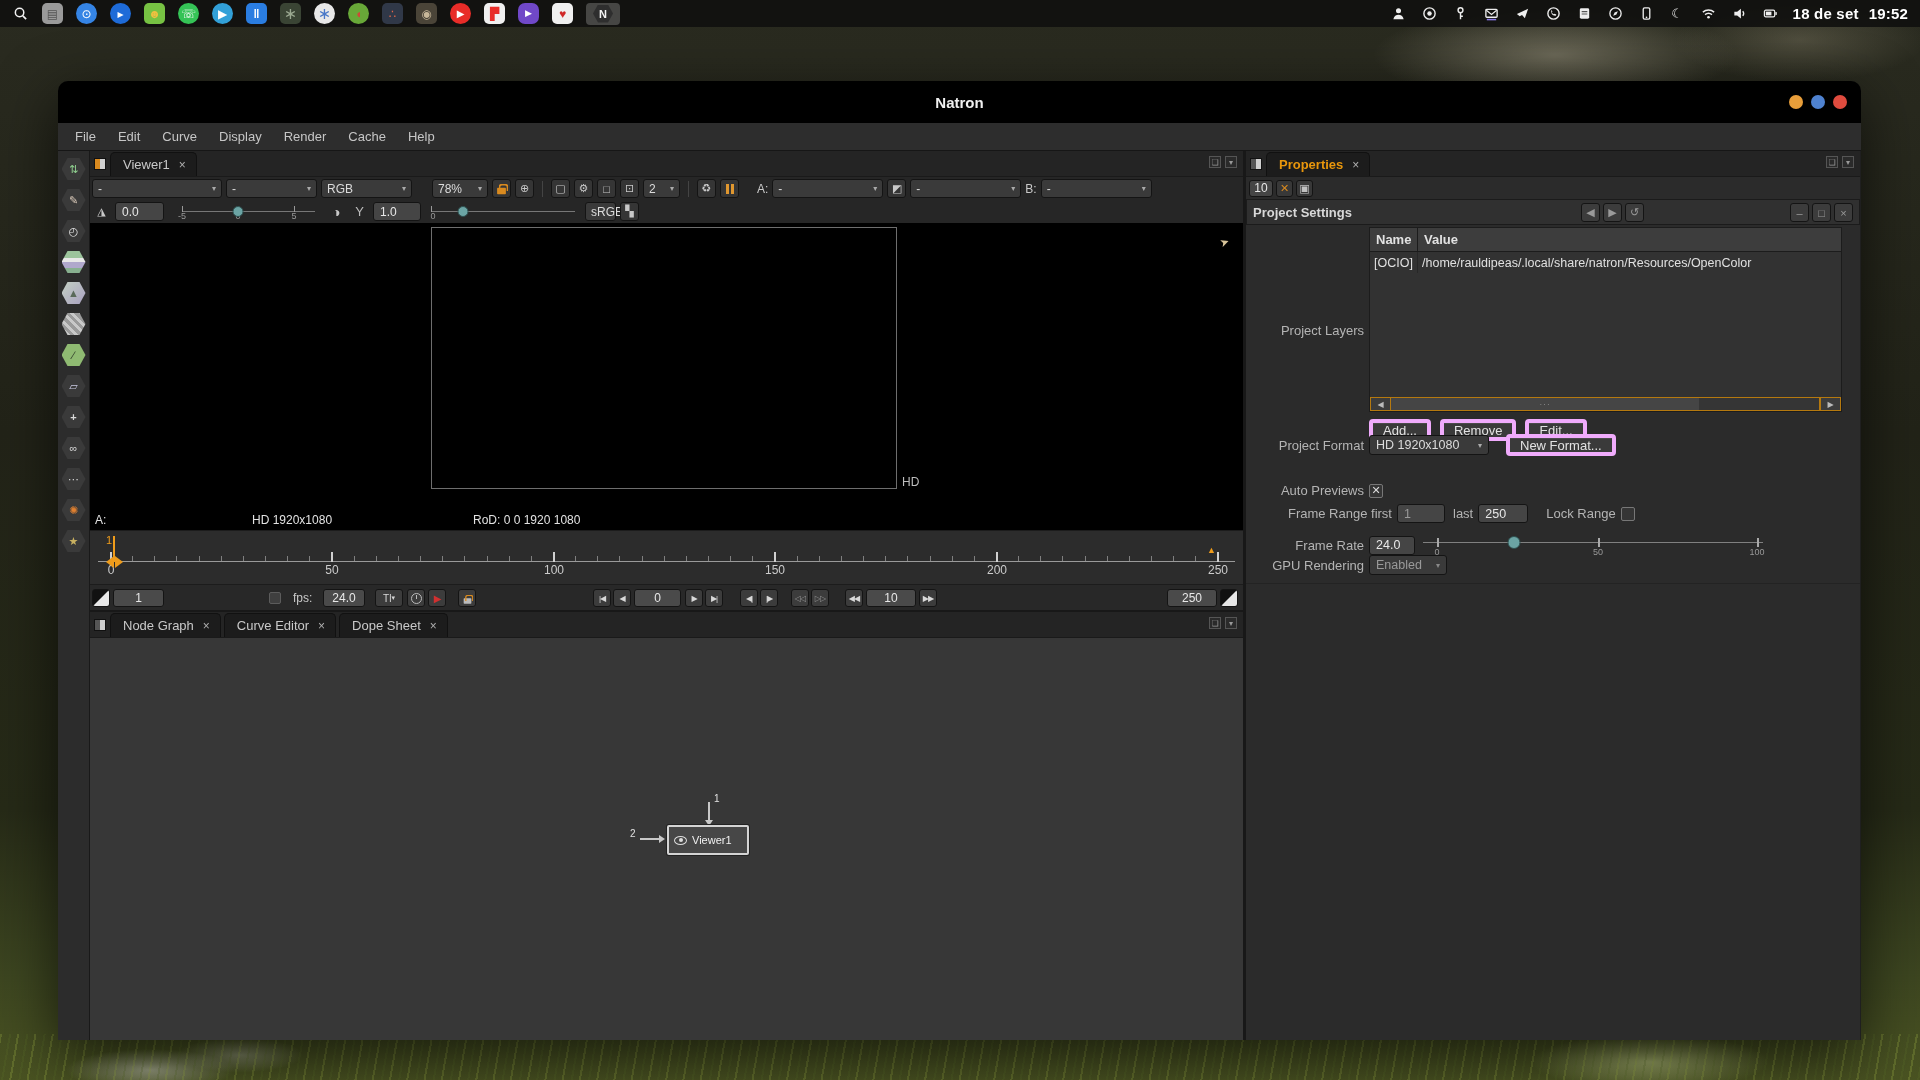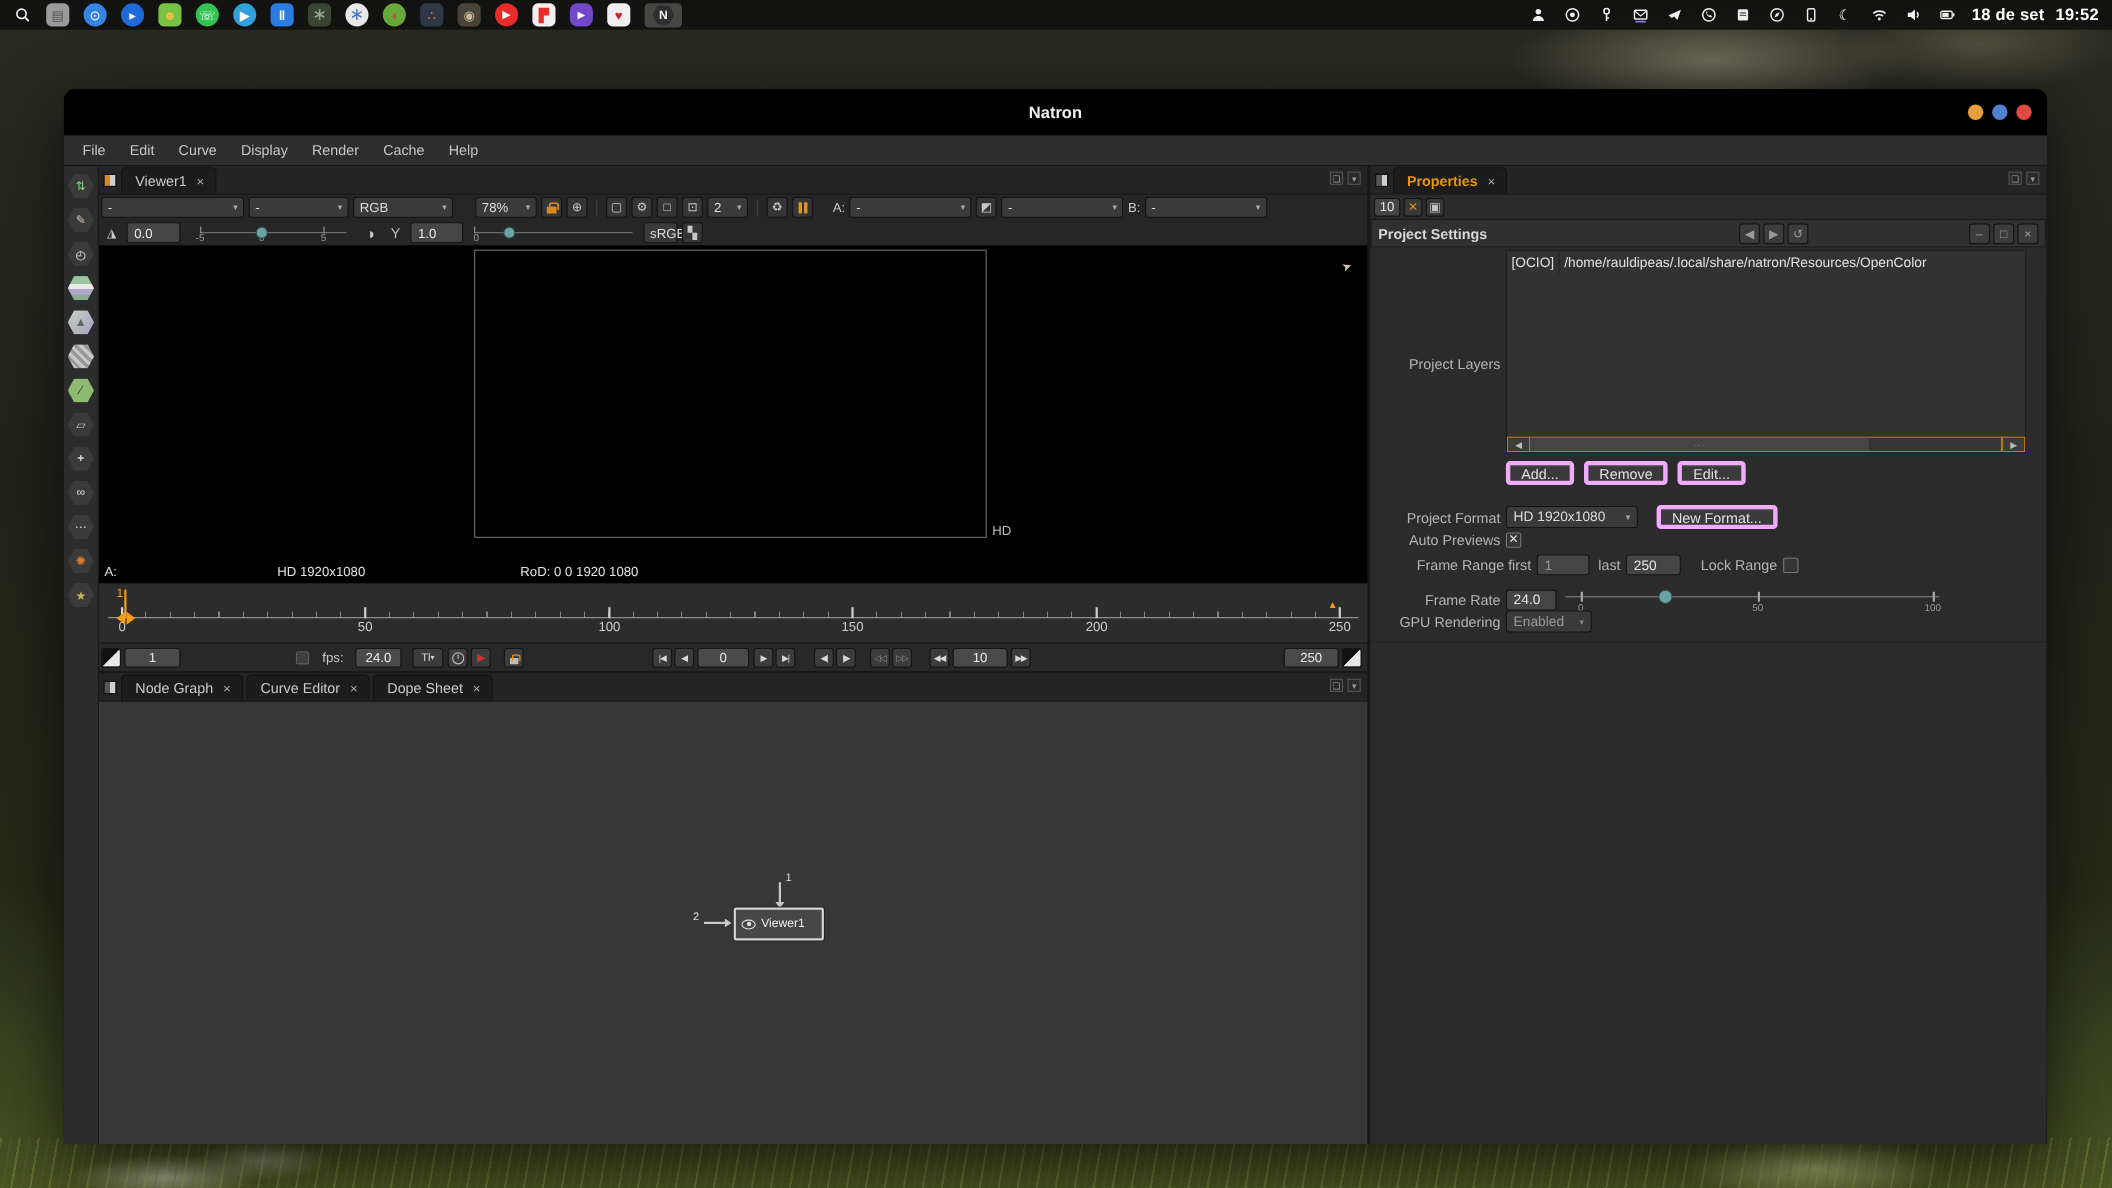--- a/index.html
+++ b/index.html
@@ -576,40 +576,44 @@
           <span class="ps-btn">□</span>
           <span class="ps-btn">×</span>
         </span>
       </div>
 
 
       <div class="pbody">
         <span class="pp-label">Project Layers</span>
 
         <div class="ptable">
+          <div class="thead">
+            <span class="thcell" style="width:48px;">Name</span>
+            <span class="thcell" style="flex:1;border-right:none;">Value</span>
+          </div>
           <div class="trow">
             <span class="tdcell" style="width:48px;">[OCIO]</span>
             <span class="tdcell" style="flex:1;border-right:none;">/home/rauldipeas/.local/share/natron/Resources/OpenColor</span>
           </div>
           <div class="hscroll">
             <span class="hs-arrow">◀</span>
             <span class="hs-track">
               <span class="hs-thumb">···</span>
             </span>
             <span class="hs-arrow">▶</span>
           </div>
         </div>
 
         <div class="prow-abs" style="left:123px;top:194px;">
           <span class="pbtn">Add...</span>
           <span class="pbtn">Remove</span>
           <span class="pbtn">Edit...</span>
         </div>
 
-        <div class="prow-abs" style="left:0;top:234px;justify-content:flex-end;">
+        <div class="prow-abs" style="left:0;top:209px;justify-content:flex-end;">
           <span class="flabel" style="width:118px;">Project Format</span>
           <span class="pdd" style="margin-left:5px;width:120px;justify-content:space-between;">
             <span>HD 1920x1080</span>
               <span style="font-size:8px;color:#aaa;">▾</span>
           </span>
           <span class="pbtn" style="margin-left:17px;">New Format...</span>
         </div>
 
         <div class="prow-abs" style="left:0;top:258px;">
           <span class="flabel" style="width:118px;">Auto Previews</span>

